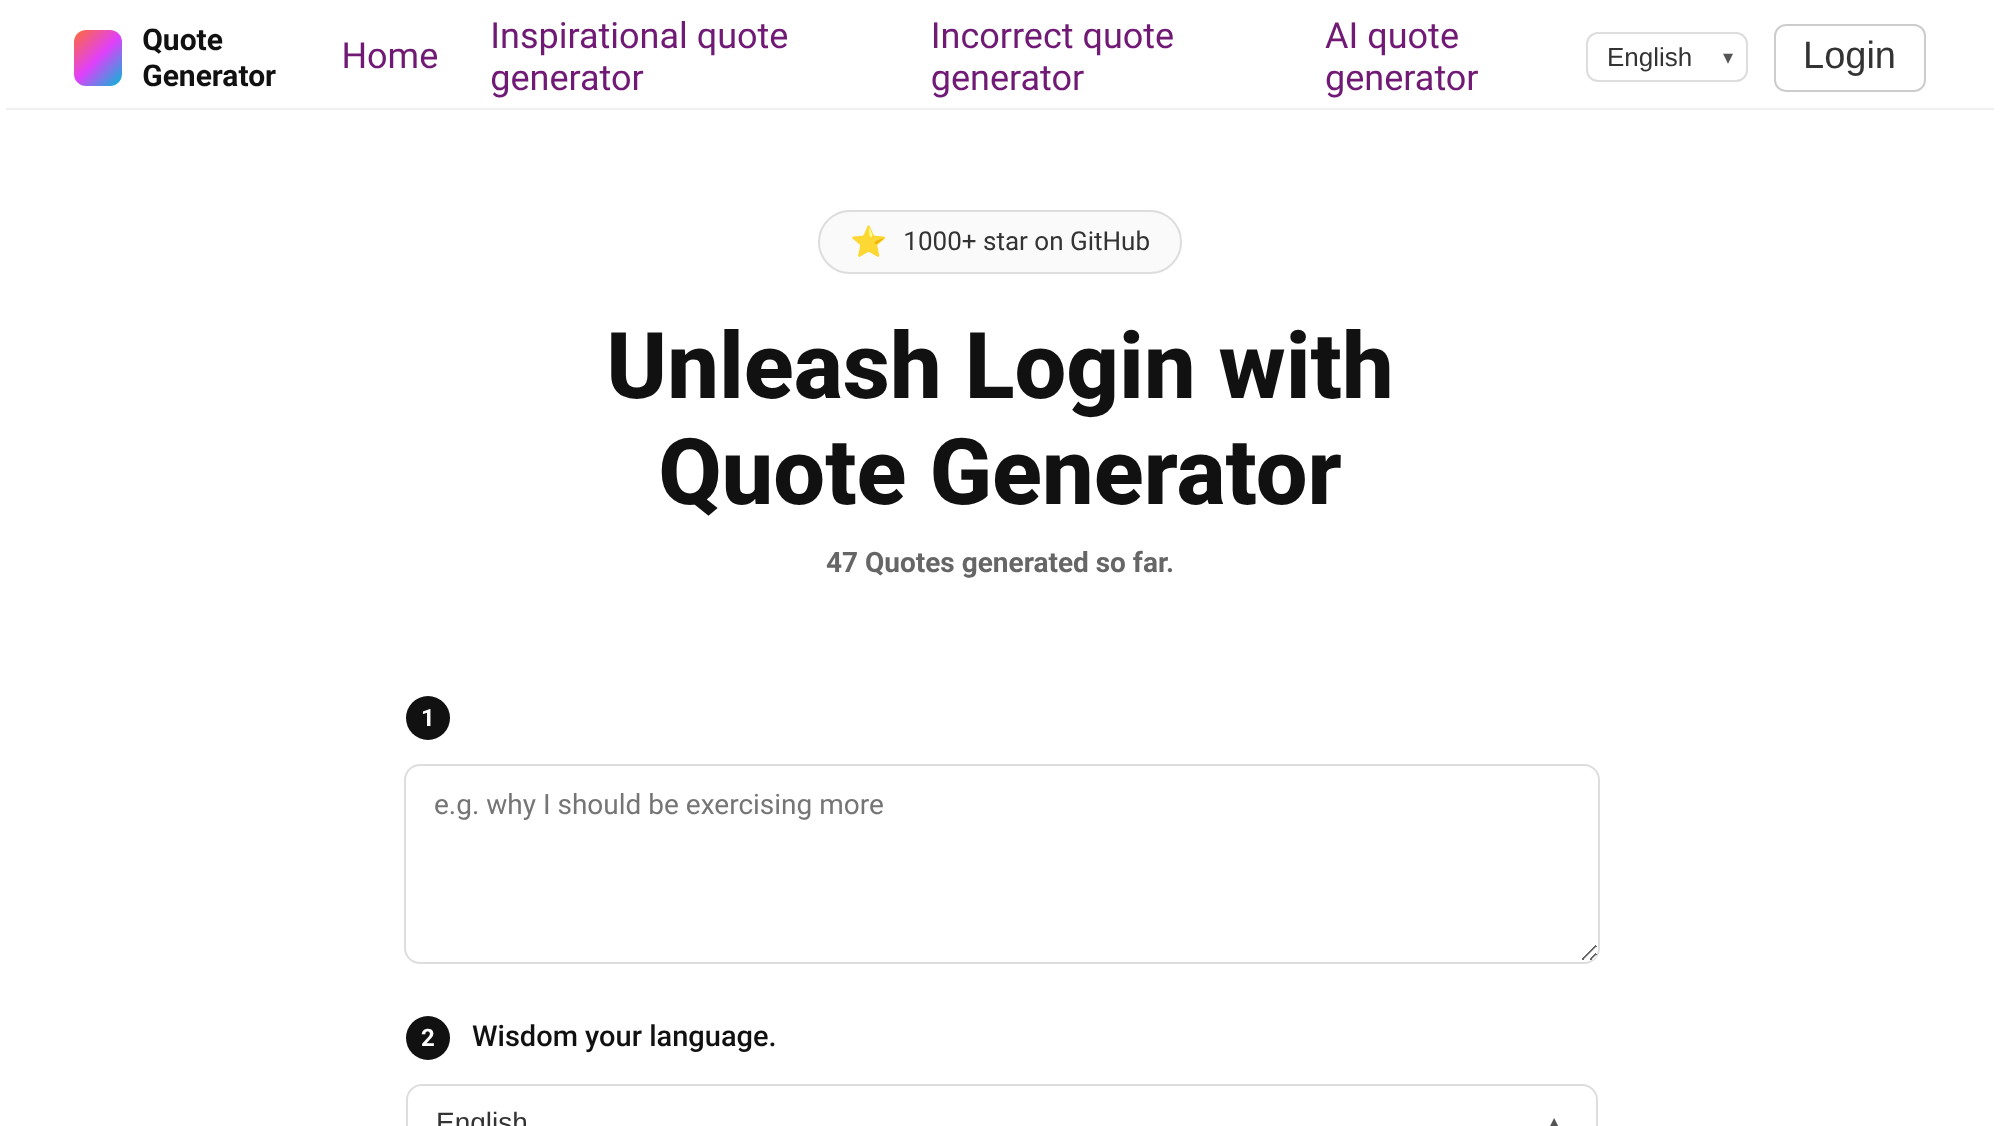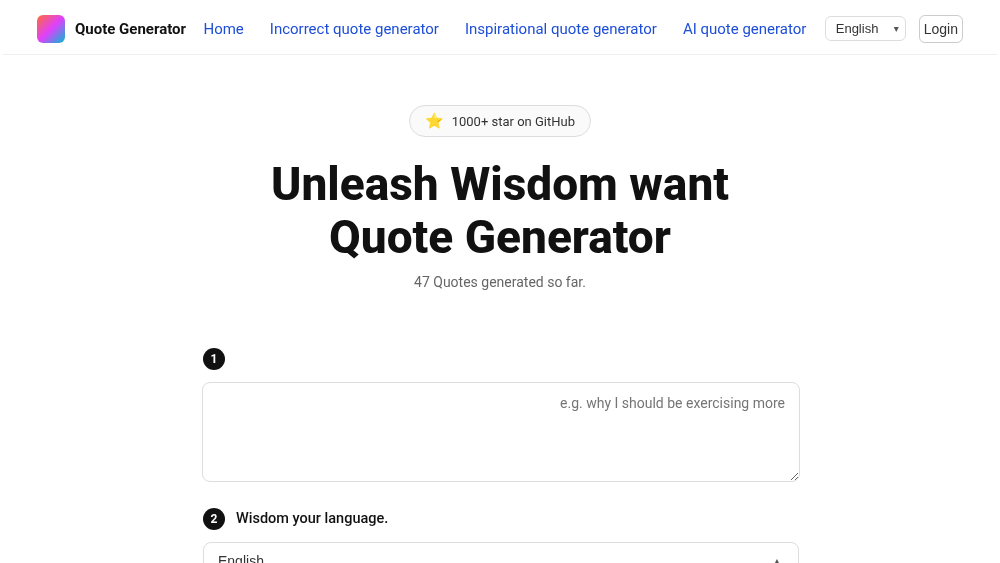--- a/index.html
+++ b/index.html
@@ -12,60 +12,60 @@
       border-bottom: 1px solid #f0f0f0;
       position: sticky; top: 0; background: #fff; z-index: 100;
     }
     .nav-logo { display: flex; align-items: center; gap: 8px; font-weight: 700; font-size: 15px; }
     .logo-icon {
       width: 28px; height: 28px; border-radius: 6px;
       background: linear-gradient(135deg, #ff6b35, #e040fb, #00bcd4);
       display: flex; align-items: center; justify-content: center;
     }
     .nav-links { display: flex; gap: 24px; align-items: center; }
-    .nav-links a { text-decoration: none; color: #1d4ed8; font-size: 15px; }
+    .nav-links a { text-decoration: none; color: #701a75; font-size: 18px; }
     .nav-right { display: flex; align-items: center; gap: 10px; }
     .lang-select {
       border: 1px solid #ddd; border-radius: 6px; padding: 4px 10px;
       font-size: 13px; background: #fff; cursor: pointer; color: #333;
       appearance: none; -webkit-appearance: none;
       padding-right: 22px; position: relative;
     }
     .lang-wrapper { position: relative; display: inline-flex; align-items: center; }
     .lang-chevron { position: absolute; right: 7px; font-size: 10px; pointer-events: none; color: #555; }
     .login-btn {
-      border: 1px solid #ccc; border-radius: 6px; padding: 5px 4px;
-      font-size: 14px; background: #fff; cursor: pointer; color: #333;
+      border: 1px solid #ccc; border-radius: 6px; padding: 5px 14px;
+      font-size: 19px; background: #fff; cursor: pointer; color: #333;
     }
 
     
     .hero { text-align: center; padding: 48px 20px 24px; }
     .github-badge {
       display: inline-flex; align-items: center; gap: 6px;
       border: 1px solid #ddd; border-radius: 999px; padding: 5px 14px;
       font-size: 13px; color: #333; margin-bottom: 20px;
       background: #fafafa;
     }
     .github-icon { font-size: 15px; }
     .hero h1 { font-size: 46px; font-weight: 800; line-height: 1.15; color: #111; margin-bottom: 10px; }
-    .hero-sub { font-size: 14px; color: #666; margin-bottom: 32px; }
+    .hero-sub { font-size: 14px; color: #666; margin-bottom: 32px; font-weight: bold; }
 
     
     .form-section { max-width: 640px; margin: 0 auto; padding: 0 20px; }
     .form-step { margin-bottom: 20px; }
     .step-label { display: flex; align-items: center; gap: 9px; margin-bottom: 10px; font-size: 14.5px; font-weight: 500; }
     .step-num {
       width: 22px; height: 22px; border-radius: 50%; background: #111;
       color: #fff; font-size: 12px; display: flex; align-items: center; justify-content: center;
       font-weight: 700; flex-shrink: 0;
     }
     .quote-textarea {
       width: 100%; border: 1px solid #ddd; border-radius: 8px;
       padding: 12px 14px; font-size: 14px; resize: vertical; min-height: 100px;
-      color: #333; font-family: inherit; outline: none; text-align: right;
+      color: #333; font-family: inherit; outline: none;
     }
     .lang-dropdown-wrapper { position: relative; }
     .lang-dropdown {
       width: 100%; border: 1px solid #ddd; border-radius: 8px;
       padding: 10px 14px; font-size: 14px; appearance: none;
       -webkit-appearance: none; background: #fff; color: #333;
       cursor: pointer; outline: none;
     }
     .dropdown-chevron {
       position: absolute; right: 14px; top: 50%; transform: translateY(-50%);
@@ -75,22 +75,22 @@
 </head>
 <body>
 
 <nav>
   <div class="nav-logo">
     <div class="logo-icon"></div>
     <span>Quote Generator</span>
   </div>
   <div class="nav-links">
     <a href="#">Home</a>
+    <a href="#">Inspirational quote generator</a>
     <a href="#">Incorrect quote generator</a>
-    <a href="#">Inspirational quote generator</a>
     <a href="#">AI quote generator</a>
   </div>
   <div class="nav-right">
     <div class="lang-wrapper">
       <select class="lang-select">
         <option>English</option>
         <option>Spanish</option>
         <option>French</option>
       </select>
       <span class="lang-chevron">▾</span>
@@ -98,21 +98,21 @@
     <button class="login-btn">Login</button>
   </div>
 </nav>
 
 <section class="hero">
   <div class="github-badge">
     <span class="github-icon">⭐</span>
     <span>1000+ star on GitHub</span>
   </div>
   <h1>
-    <span>Unleash Wisdom want</span><br>
+    <span>Unleash Login with</span><br>
     <span>Quote Generator</span>
   </h1>
   <p class="hero-sub">47 Quotes generated so far.</p>
 </section>
 
 <div class="form-section">
   <div class="form-step">
     <div class="step-label">
       <div class="step-num">1</div>
     </div>

